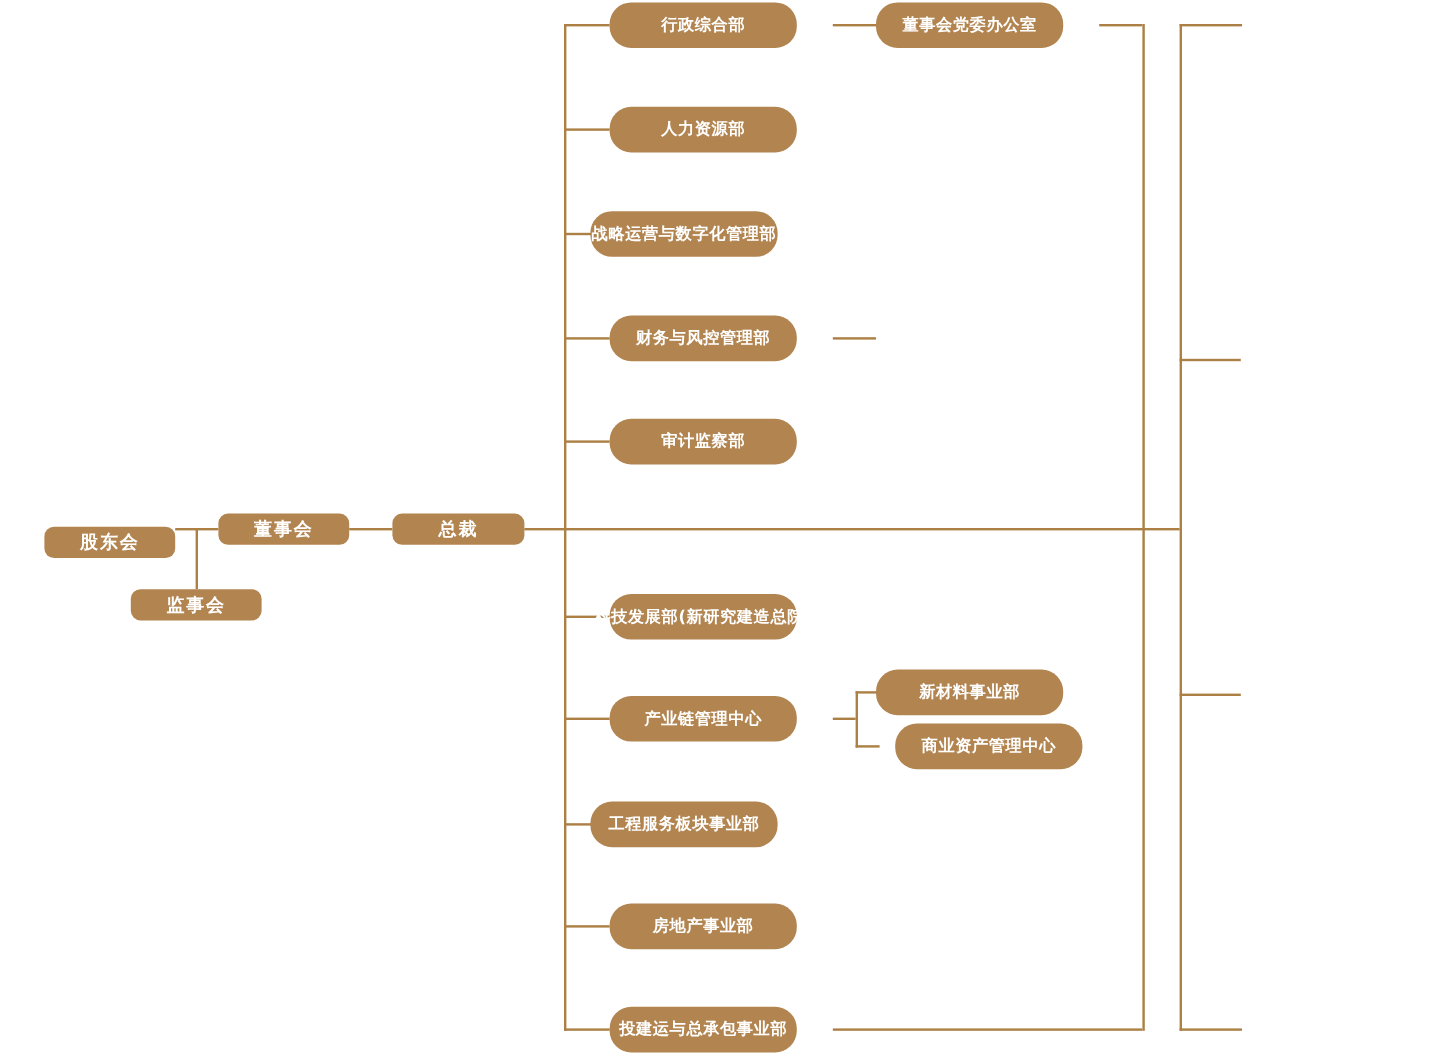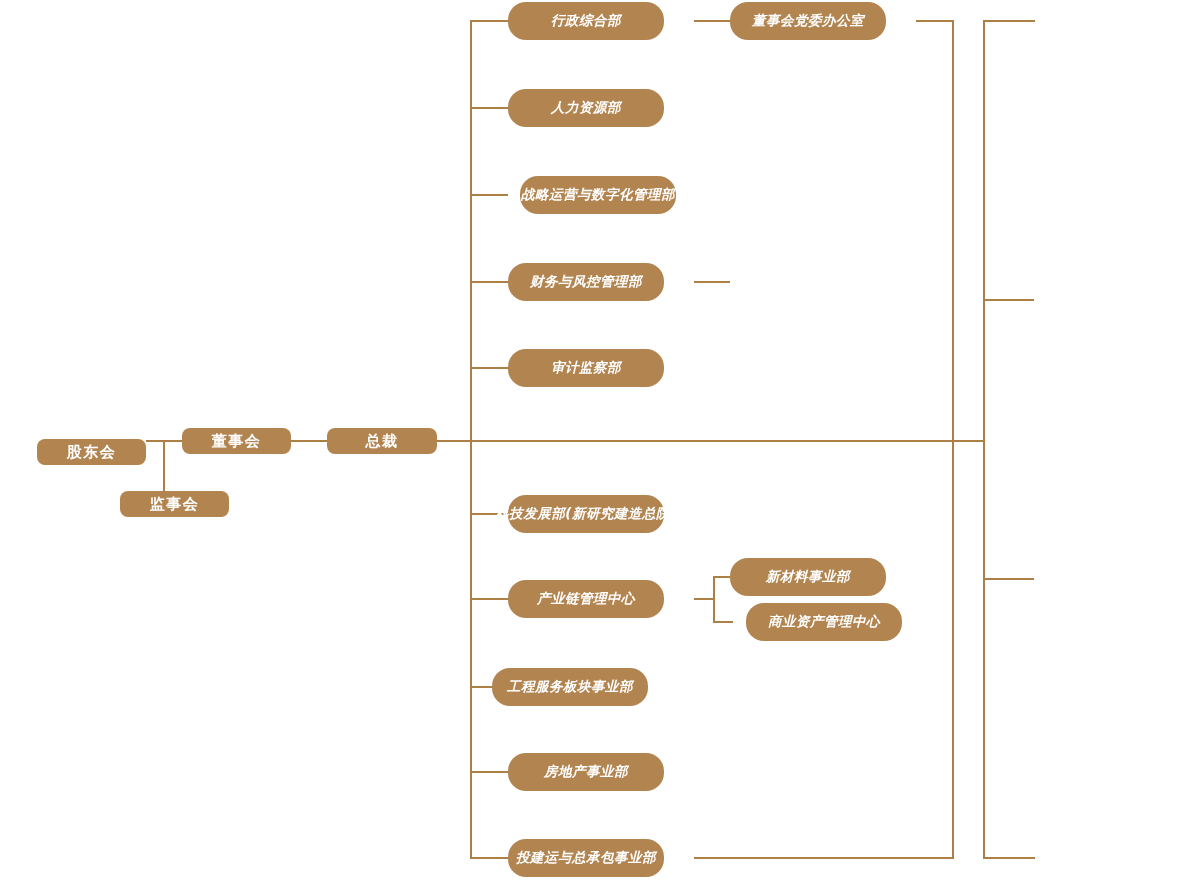--- a/index.html
+++ b/index.html
@@ -22,21 +22,20 @@
     box-sizing: border-box;
     white-space: nowrap;
   }
   .node.dept {
     width: 156px;
     height: 38px;
     border-radius: 18px;
     font-size: 13.5px;
     font-weight: 600;
     letter-spacing: 0.5px;
-    font-style: italic;
   }
   .node.exec {
     width: 109px;
     height: 26px;
     border-radius: 8px;
     font-size: 15px;
     font-weight: 600;
     letter-spacing: 1.5px;
   }
   .hline, .vline { position: absolute; background: #ac8045; }
@@ -77,25 +76,25 @@
   <div class="vline" style="left:952px; top:20px; height:839px;"></div>
   <div class="vline" style="left:983px; top:20px; height:839px;"></div>
   <div class="hline" style="left:983px; top:20px; width:52px;"></div>
   <div class="hline" style="left:983px; top:299px; width:51px;"></div>
   <div class="hline" style="left:983px; top:578px; width:51px;"></div>
   <div class="hline" style="left:983px; top:857px; width:52px;"></div>
 
   <div class="node exec" style="left:37px; top:439px;">股东会</div>
   <div class="node exec" style="left:182px; top:428px;">董事会</div>
   <div class="node exec" style="left:327px; top:428px; width:110px;">总裁</div>
-  <div class="node exec" style="left:109px; top:491px;margin-left:11px;">监事会</div>
+  <div class="node exec" style="left:109px; top:491px;">监事会</div>
 
   <div class="node dept" style="left:508px; top:2px;">行政综合部</div>
   <div class="node dept" style="left:508px; top:89px;">人力资源部</div>
-  <div class="node dept" style="left:520px; top:176px;">战略运营与数字化管理部</div>
+  <div class="node dept" style="left:492px; top:176px;">战略运营与数字化管理部</div>
   <div class="node dept" style="left:508px; top:263px;">财务与风控管理部</div>
   <div class="node dept" style="left:508px; top:349px;">审计监察部</div>
   <div class="node dept" style="left:508px; top:580px;">产业链管理中心</div>
   <div class="node dept" style="left:508px; top:495px;">科技发展部(新研究建造总院)</div>
   <div class="node dept" style="left:492px; top:668px;">工程服务板块事业部</div>
   <div class="node dept" style="left:508px; top:753px;">房地产事业部</div>
   <div class="node dept" style="left:508px; top:839px;">投建运与总承包事业部</div>
 
   <div class="node dept" style="left:730px; top:2px;">董事会党委办公室</div>
   <div class="node dept" style="left:730px; top:558px;">新材料事业部</div>

